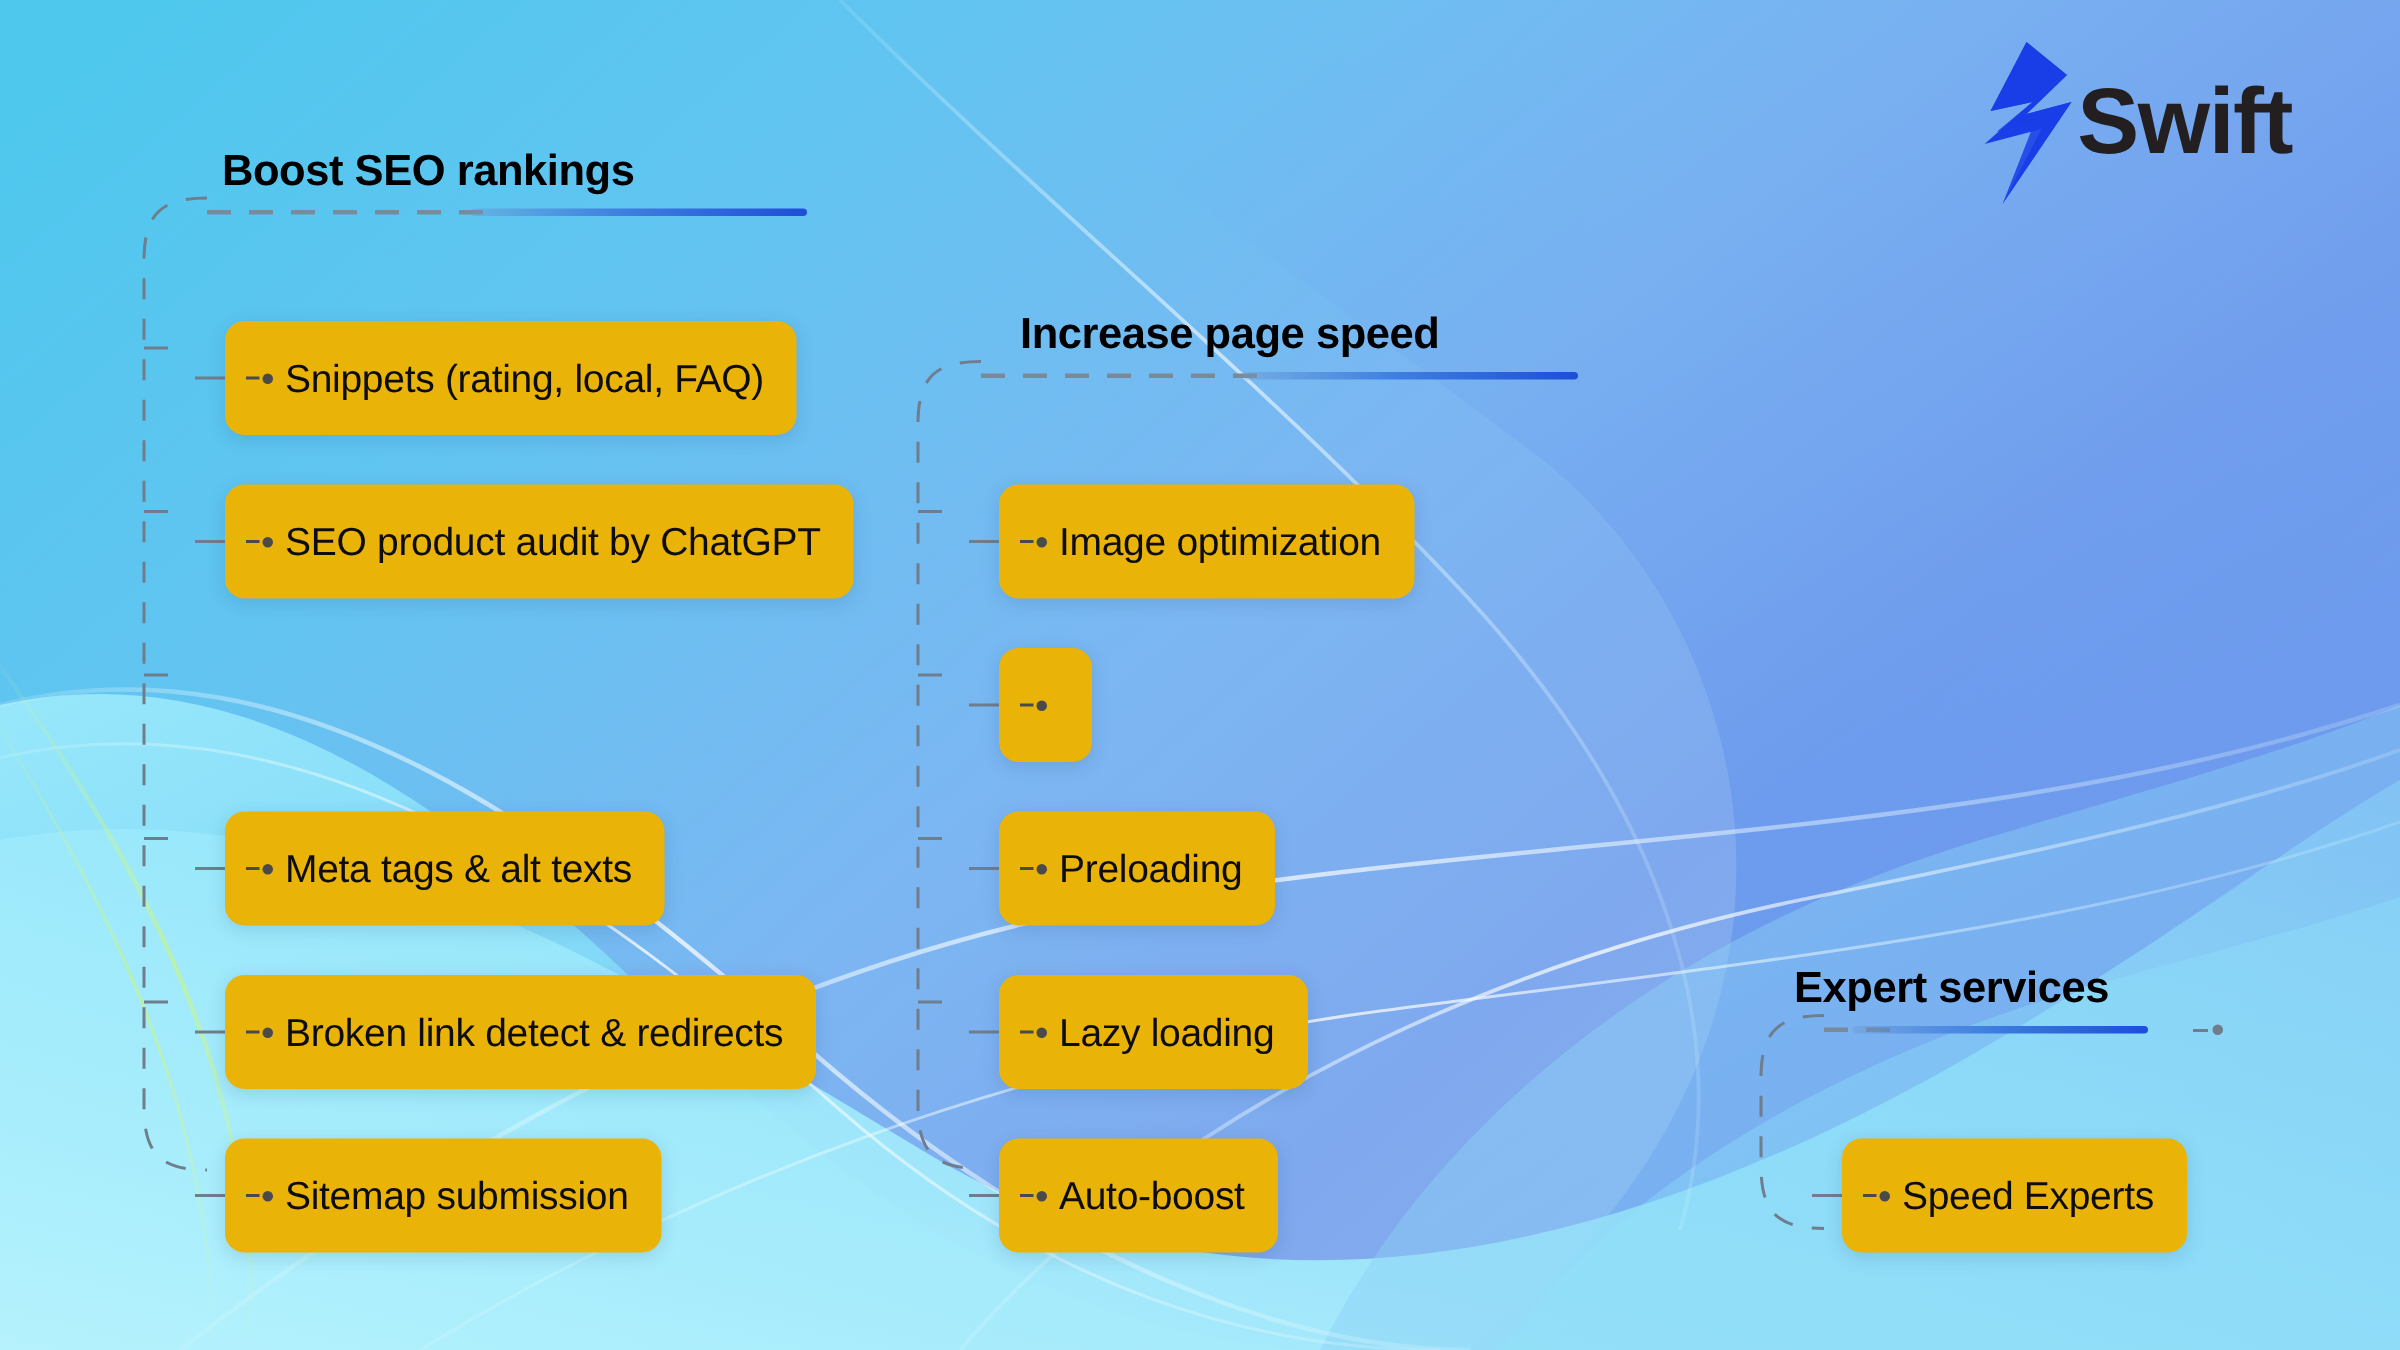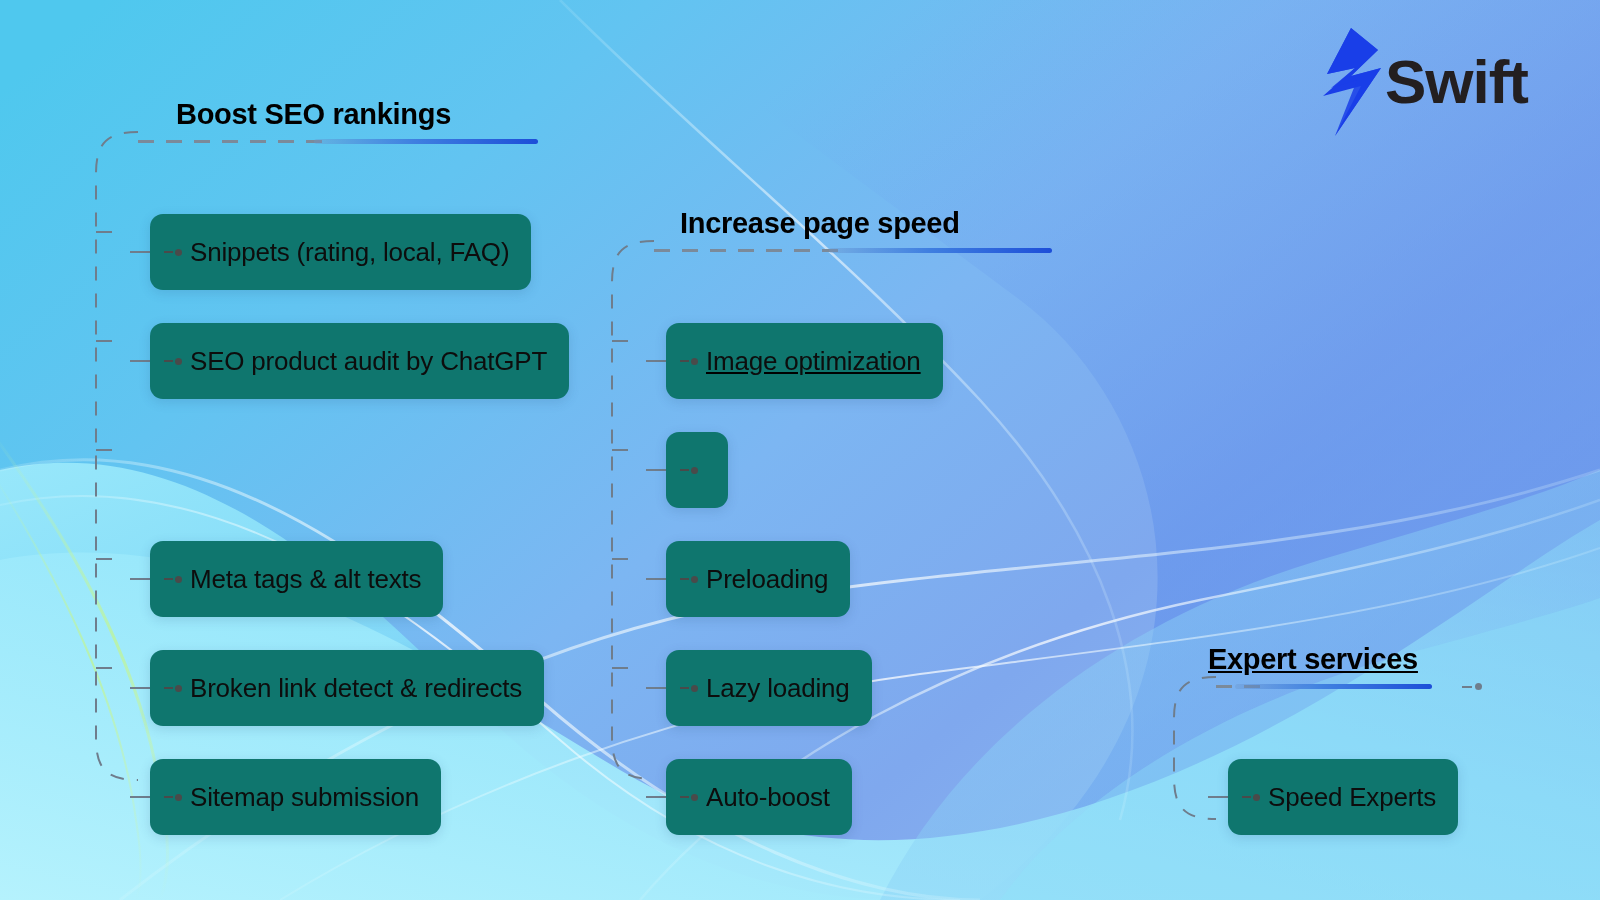--- a/index.html
+++ b/index.html
@@ -84,21 +84,21 @@
     position:absolute;
     display:flex; align-items:center;
   }
   .row .stub {
     width:24px; height:2px; background:#6f7d8c;
     flex:0 0 auto;
   }
   .row .gap { width:11px; flex:0 0 auto; }
 
   .card {
-    background:#0f766e;
+    background:#eab308;
     border-radius:13px;
     box-shadow:0 3px 12px rgba(30,70,120,0.16);
     height:76px;
     display:flex; align-items:center;
     padding:0 22px 0 14px;
     margin-left:-15px;
   }
   .card .arrow {
     flex:0 0 auto;
     display:flex; align-items:center; gap:2px;
@@ -181,21 +181,21 @@
   <div id="logo">
     <svg class="bolt" viewBox="0 0 62 108">
       <path d="M30 0 L6 46 L34 40 L2 68 L40 58 L14 108 L60 40 L30 48 L57 22 Z" fill="#1A3EE8"></path>
       <path d="M30 0 L6 46 L34 40 L10 60 L36 52 L14 108 L60 40 L30 48 L57 22 Z" fill="#1A3EE8" opacity="0.85"></path>
     </svg>
     <div class="wordmark">Swift</div>
   </div>
 
   <div class="group" id="group-0" style="left:92px; top:100px; width:520px;">
 
-    <div class="group-title" style="margin-left:84px;">Boost SEO rankings</div>
+    <div class="group-title" style="margin-left:56px;">Boost SEO rankings</div>
 
     <div class="group-rule" style="width:400px; margin-left:46px;">
       <div class="dashseg"></div>
       <div class="gradseg"></div>
     </div>
 
     <svg class="connector" width="520" height="700" style="top:28px;">
       <path d="M46,4 C14,4 4,16 4,46 L4,610 C4,640 14,652 46,652" fill="none" stroke="#6f7d8c" stroke-width="2" stroke-dasharray="14 13"></path>
       <g stroke="#6f7d8c" stroke-width="2">
         <line x1="4" y1="104" x2="20" y2="104"></line>
@@ -283,21 +283,21 @@
       <path d="M46,4 C14,4 4,16 4,46 L4,500 C4,530 14,542 46,542" fill="none" stroke="#6f7d8c" stroke-width="2" stroke-dasharray="14 13"></path>
       <g stroke="#6f7d8c" stroke-width="2">
         <line x1="4" y1="104" x2="20" y2="104"></line>
         <line x1="4" y1="213" x2="20" y2="213"></line>
         <line x1="4" y1="322" x2="20" y2="322"></line>
         <line x1="4" y1="431" x2="20" y2="431"></line>
       </g>
     </svg>
 
     <div class="rows" style="margin-top:8px; height:560px;">
-      <div class="row" style="left:38px; top:62px;text-decoration:underline;">
+      <div class="row" style="left:38px; top:62px;">
         <div class="stub"></div>
         <div class="gap"></div>
         <div class="card">
           <span class="arrow">
             <span class="a-dash"></span>
               <span class="a-dot"></span>
           </span>
           <span class="label">Image optimization</span>
         </div>
       </div>
@@ -346,21 +346,21 @@
               <span class="a-dot"></span>
           </span>
           <span class="label">Auto-boost</span>
         </div>
       </div>
     </div>
   </div>
 
   <div class="group" id="group-2" style="left:1168px; top:645px; width:400px;">
 
-    <div class="group-title" style="margin-left:40px;text-decoration:underline;">Expert services</div>
+    <div class="group-title" style="margin-left:28px;">Expert services</div>
 
     <div class="group-rule" style="width:240px; margin-left:48px;">
       <div class="dashseg" style="width:22%;"></div>
       <div class="gradseg" style="width:82%; right:24px;"></div>
       <div class="endcap" style="right:-26px;">
         <span class="ec-dash"></span>
           <span class="ec-dot"></span>
       </div>
     </div>
 

